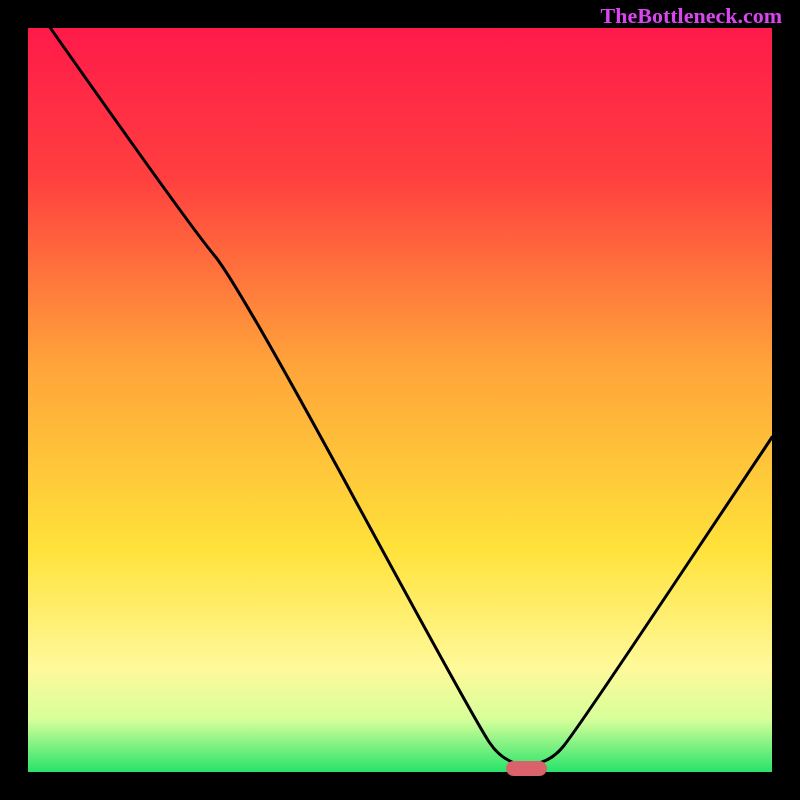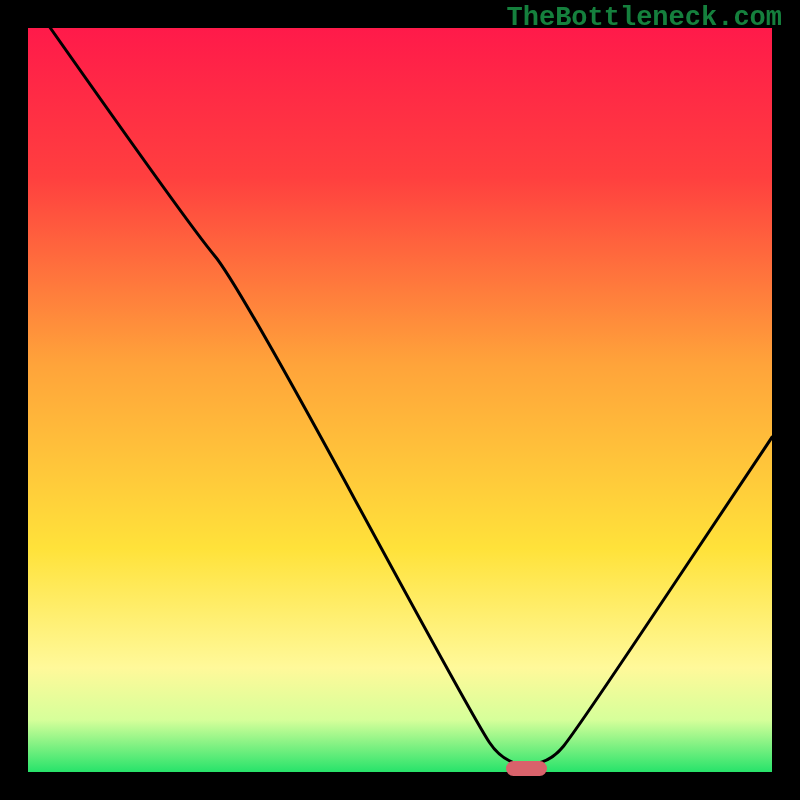--- a/index.html
+++ b/index.html
@@ -12,24 +12,24 @@
   }
   .container {
     position: relative;
     width: 800px;
     height: 800px;
   }
   .watermark {
     position: absolute;
     top: 3px;
     right: 18px;
-    font-family: Liberation Mono, monospace;
-    font-size: 27px;
+    font-family: Liberation Serif, serif;
+    font-size: 22px;
     font-weight: bold;
-    color: #15803d;
+    color: #d946ef;
     z-index: 10;
   }
   .plot-area {
     position: absolute;
     left: 28px;
     top: 28px;
     width: 744px;
     height: 744px;
   }
   svg {

